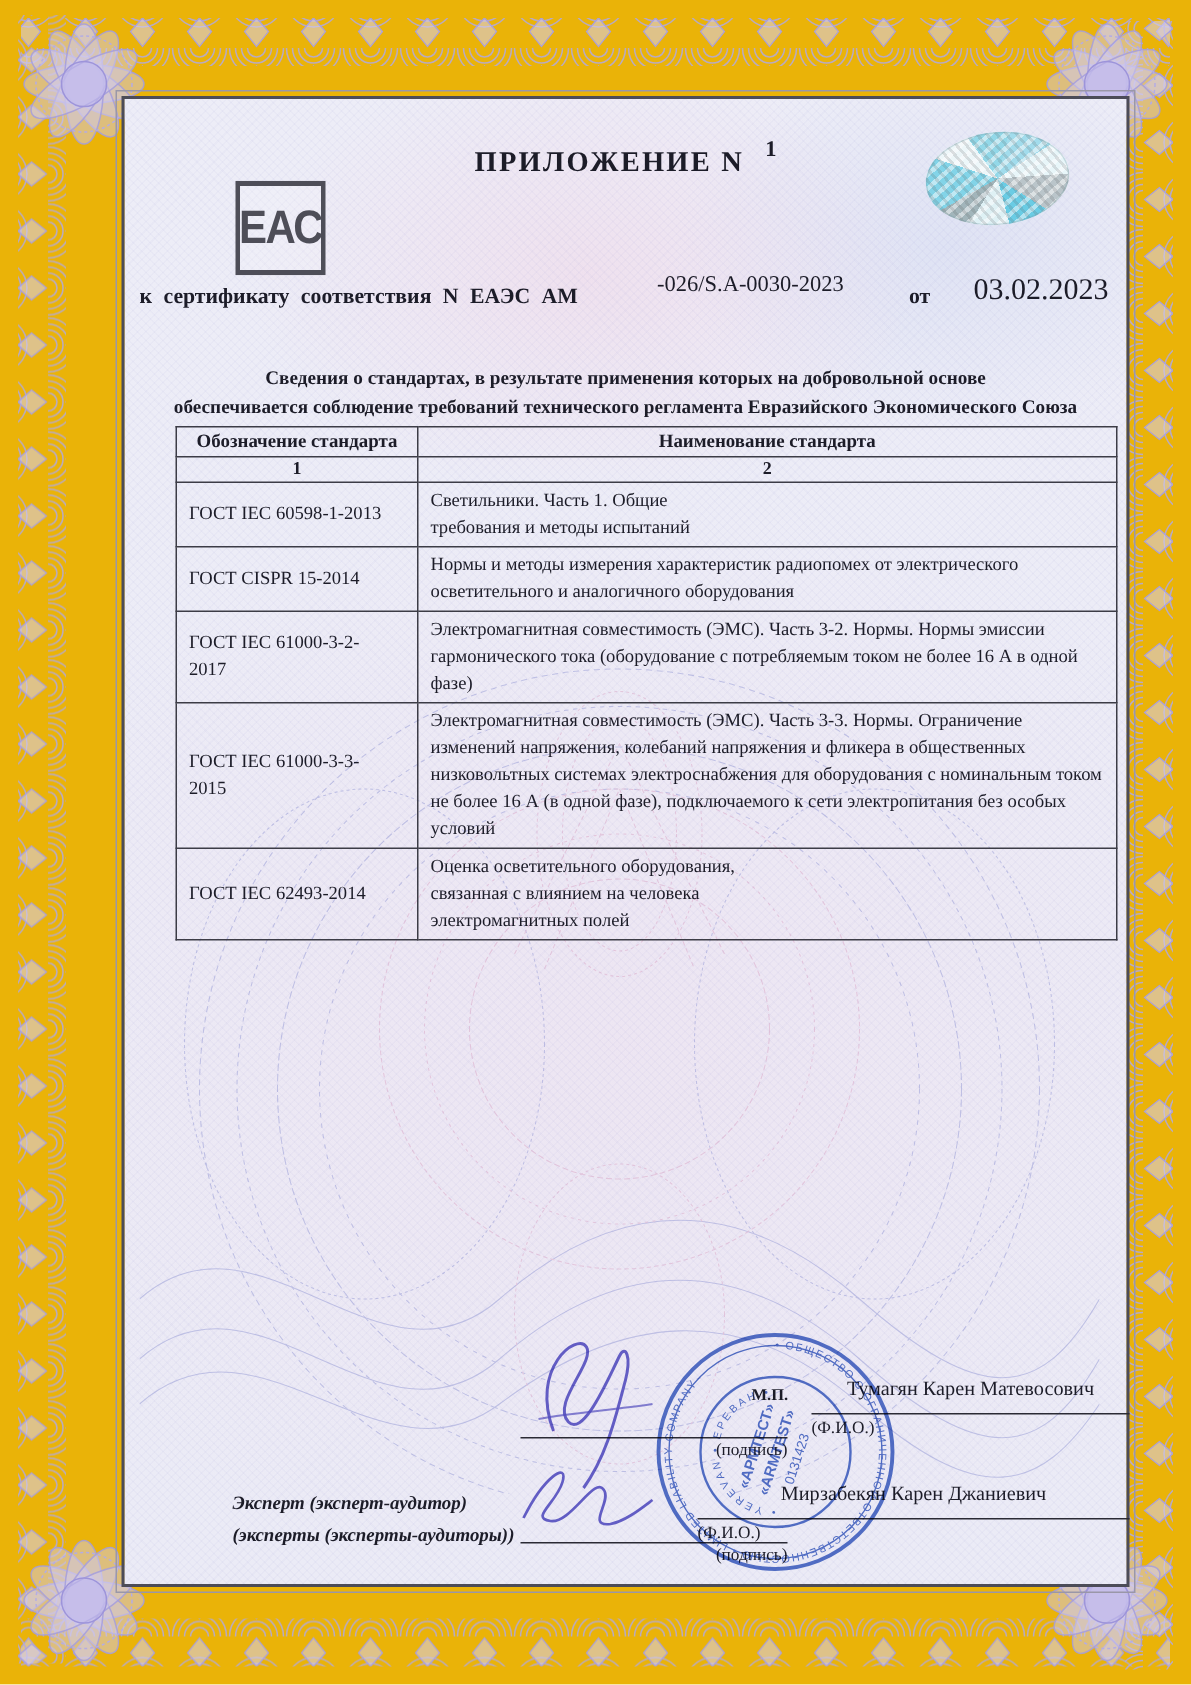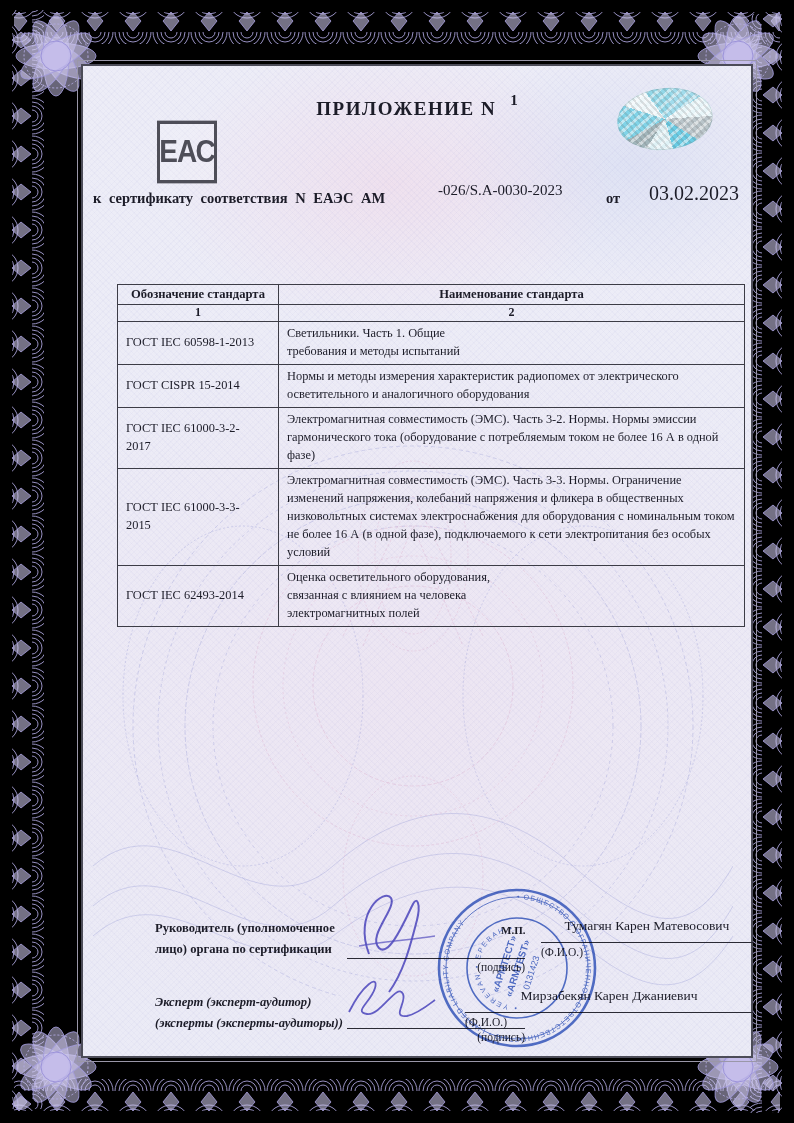--- a/index.html
+++ b/index.html
@@ -1,16 +1,16 @@
 <!DOCTYPE html>
 <html><head>
 <meta charset="utf-8">
 <style>
   html,body{margin:0;padding:0;background:#ffffff;}
-  .page{position:relative;width:794px;height:1123px;background:#000000;overflow:hidden;
+  .page{position:relative;width:794px;height:1123px;background:#eab308;overflow:hidden;
         font-family:"Liberation Serif", serif;color:#1c1c28;}
   .lace{position:absolute;inset:0;pointer-events:none;}
   
   .frame-outer{position:absolute;left:77px;top:60px;width:680px;height:1002px;
        border:1.5px solid #9a97a8;padding:3px;box-sizing:border-box;background:transparent;}
   .frame-inner{width:100%;height:100%;border:2.5px solid #4c4c58;box-sizing:border-box;
        background:
          radial-gradient(ellipse 320px 210px at 46% 12%, rgba(243,205,224,.38), transparent 70%),
          radial-gradient(ellipse 260px 180px at 82% 10%, rgba(205,214,240,.45), transparent 70%),
          radial-gradient(ellipse 680px 520px at 50% 64%, rgba(240,214,232,.30), transparent 72%),
@@ -174,20 +174,22 @@
         <div class="holo"></div>
 
         <div class="cert-line">
           <span class="cert-label">к сертификату соответствия N ЕАЭС АМ</span>
           <span class="cert-number">-026/S.A-0030-2023</span>
           <span class="cert-ot">от</span>
           <span class="cert-date">03.02.2023</span>
         </div>
 
 
+        <div class="intro">Сведения о стандартах, в результате применения которых на добровольной основе
+обеспечивается соблюдение требований технического регламента Евразийского Экономического Союза</div>
 
         <table class="std-table">
           <thead>
             <tr>
               <th class="col-code">Обозначение стандарта</th>
               <th>Наименование стандарта</th>
             </tr>
             <tr class="num-row">
               <th>1</th>
               <th>2</th>
@@ -217,22 +219,20 @@
               <td class="prewrap">ГОСТ IEC 62493-2014</td>
               <td class="prewrap">Оценка осветительного оборудования,
 связанная с влиянием на человека
 электромагнитных полей</td>
             </tr>
           </tbody>
         </table>
 
         <div class="signing">
 
-          <div class="sig-label lab-head">Руководитель (уполномоченное
-лицо) органа по сертификации</div>
           <div class="sign-slot slot1"></div>
           <div class="sign-caption cap1">(подпись)</div>
           <div class="mp">М.П.</div>
           <div class="name-slot name1">Тумагян Карен Матевосович</div>
           <div class="fio-caption fio1">(Ф.И.О.)</div>
 
           <div class="sig-label lab-expert">Эксперт (эксперт-аудитор)
 (эксперты (эксперты-аудиторы))</div>
           <div class="sign-slot slot2"></div>
           <div class="sign-caption cap2">(подпись)</div>

